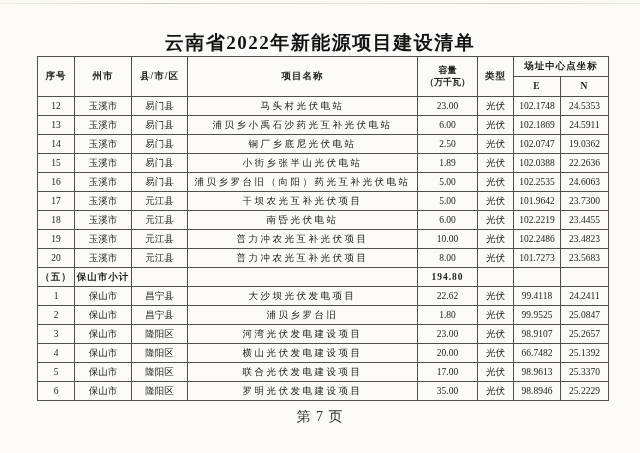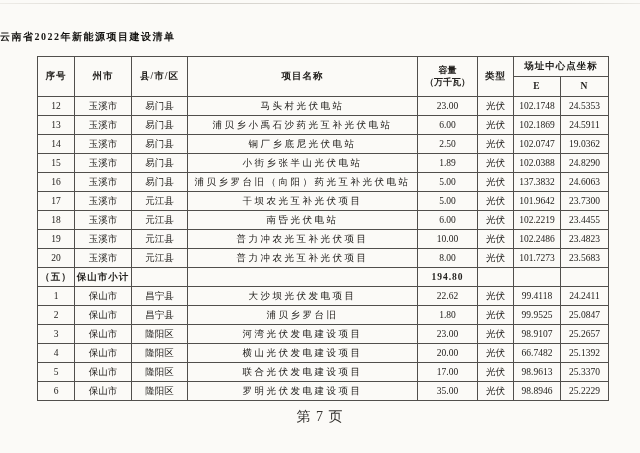--- a/index.html
+++ b/index.html
@@ -10,21 +10,21 @@
     font-family:"Liberation Serif","DejaVu Serif",serif;
     color:#1f1e1c;
   }
   .scan-artifact {
     position:absolute; top:3px; left:0; width:640px; height:1px;
     background:linear-gradient(90deg,#eceae5,#c7c4be 25%,#dedbd5 55%,#c9c6c0 80%,#e8e6e1);
     opacity:.85;
   }
   .title {
     position:absolute; top:30px; left:0; width:100%;
-    text-align:left; font-size:10px; font-weight:bold;
+    text-align:center; font-size:19px; font-weight:bold;
     letter-spacing:1.5px; color:#141311;
   }
   table.list {
     position:absolute; top:56px; left:37px; width:571px;
     border-collapse:collapse; table-layout:fixed;
   }
   .list th, .list td {
     border:1px solid #514f4c;
     text-align:center; vertical-align:middle;
     padding:0; height:18px; line-height:1.1;
@@ -110,30 +110,30 @@
       <td class="num">19.0362</td>
     </tr>
     <tr>
       <td class="num">15</td>
       <td>玉溪市</td>
       <td>易门县</td>
       <td class="name">小街乡张半山光伏电站</td>
       <td class="num">1.89</td>
       <td>光伏</td>
       <td class="num">102.0388</td>
-      <td class="num">24.8290</td>
+      <td class="num">22.2636</td>
     </tr>
     <tr>
       <td class="num">16</td>
       <td>玉溪市</td>
       <td>易门县</td>
       <td class="name">浦贝乡罗台旧（向阳）药光互补光伏电站</td>
       <td class="num">5.00</td>
       <td>光伏</td>
-      <td class="num">137.3832</td>
+      <td class="num">102.2535</td>
       <td class="num">24.6063</td>
     </tr>
     <tr>
       <td class="num">17</td>
       <td>玉溪市</td>
       <td>元江县</td>
       <td class="name">干坝农光互补光伏项目</td>
       <td class="num">5.00</td>
       <td>光伏</td>
       <td class="num">101.9642</td>

